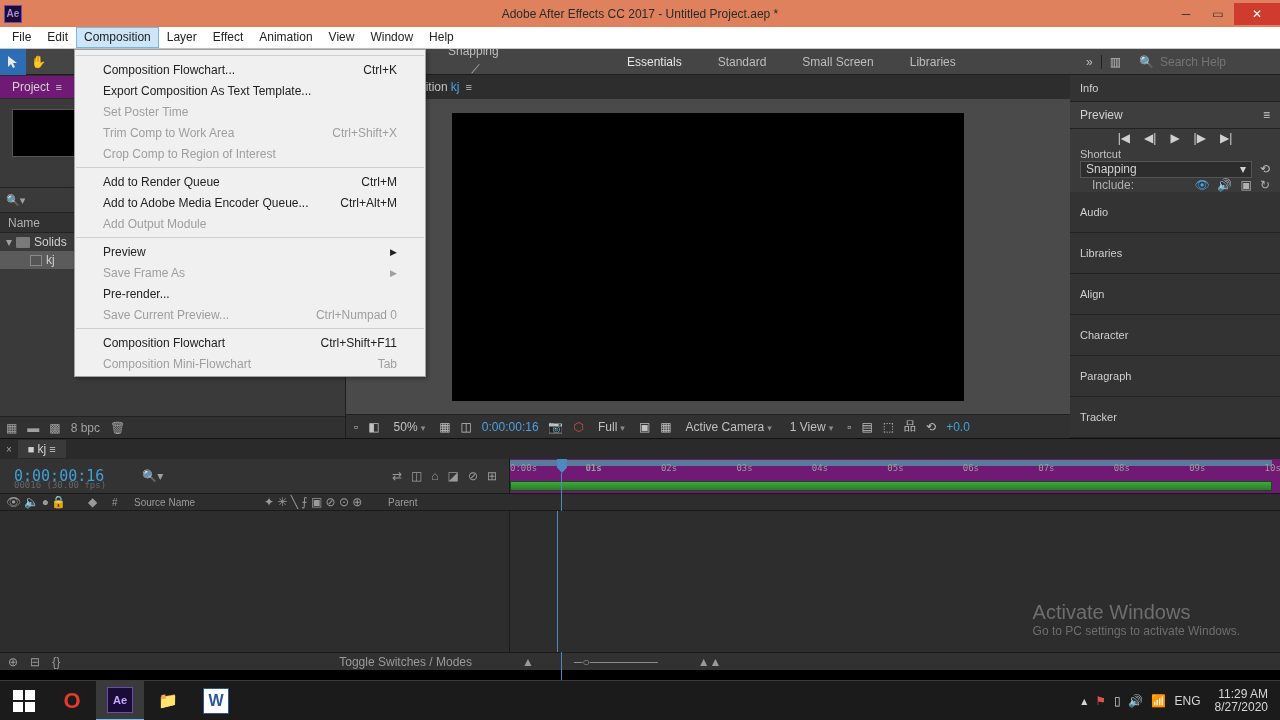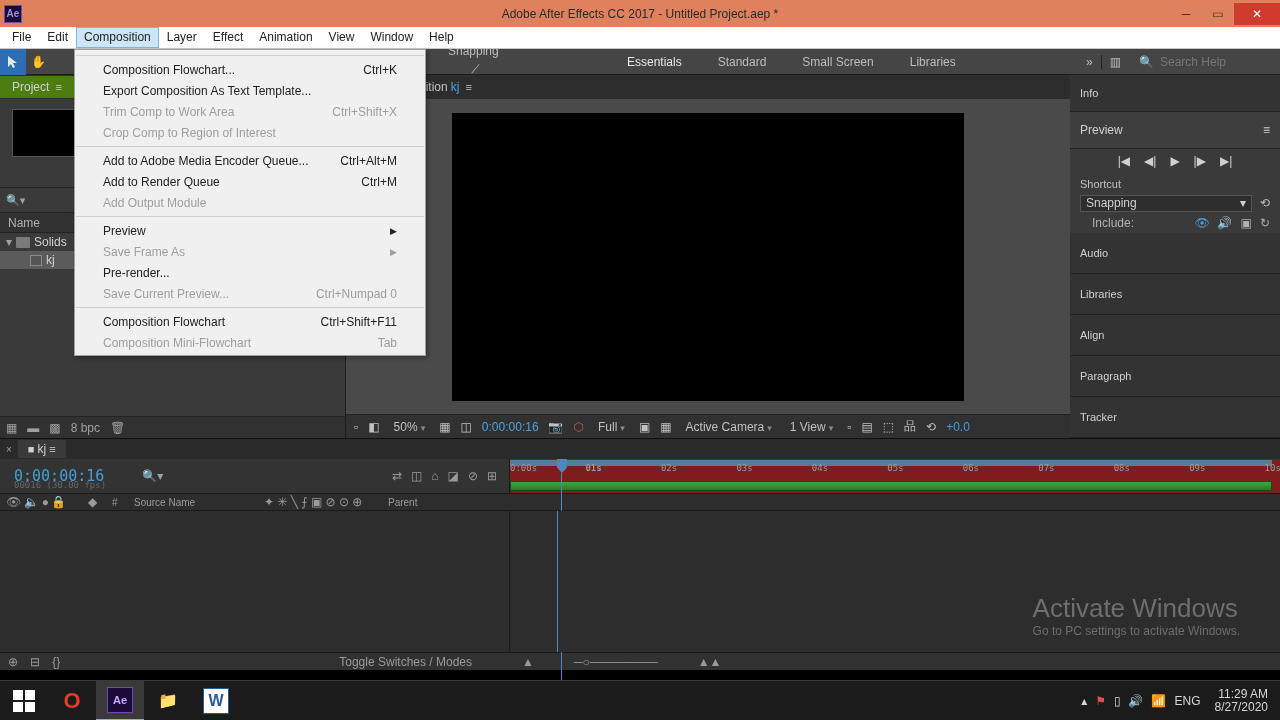--- a/index.html
+++ b/index.html
@@ -35,21 +35,21 @@
 .toolbar .wspace.active { color:#e6e6e6; }
 .toolbar .search { margin-left:auto; display:flex; align-items:center; padding:0 10px; }
 .toolbar .search input { background:transparent; border:none; color:#bdbdbd; width:110px; outline:none; }
 .toolbar .snapping { display:flex; align-items:center; gap:4px; padding:0 6px;flex-direction:column; }
 .toolbar .chk { width:11px; height:11px; border:1px solid #8a8a8a; }
 
 
 .body { display:flex; height:363px; background:#2d2d2d; }
 .projectpanel { width:346px; background:#3a3a3a; display:flex; flex-direction:column; border-right:1px solid #1e1e1e; }
 .ptabs { height:24px; background:#2d2d2d; display:flex; align-items:center; }
-.ptab { background:#4d7c0f; padding:4px 12px; color:#d0d0d0; font-size:11px; border-right:1px solid #222; }
+.ptab { background:#701a75; padding:4px 12px; color:#d0d0d0; font-size:11px; border-right:1px solid #222; }
 .pthumb { height:88px; display:flex; padding:10px 12px; }
 .pthumb .thumb { width:64px; height:48px; background:#000; border:1px solid #555; }
 .psearch { height:26px; display:flex; align-items:center; padding:0 6px; border-top:1px solid #222; border-bottom:1px solid #222; }
 .psearch .sicon { color:#a0a0a0; font-size:11px; }
 .phrow { height:20px; background:#313131; display:flex; align-items:center; padding:0 8px; color:#b0b0b0; font-size:11px; border-bottom:1px solid #222; }
 .ptree { flex:1; overflow:hidden; }
 .ptree .trow { height:18px; display:flex; align-items:center; padding-left:6px; color:#d0d0d0; font-size:11px; }
 .ptree .trow .twisty { width:10px; color:#a0a0a0; }
 .ptree .folder { width:14px; height:11px; background:#7a7a7a; margin-right:4px; border-radius:1px; }
 .ptree .compicon { width:12px; height:11px; background:#555; border:1px solid #8a8a8a; margin-right:4px; }
@@ -84,42 +84,42 @@
 .tl-tabs { height:20px; background:#2a2a2a; display:flex; align-items:center; padding:0 6px; gap:6px; }
 .tl-tab { background:#3a3a3a; color:#d0d0d0; font-size:11px; padding:2px 10px; }
 .tl-close { color:#a0a0a0; font-size:10px; }
 .tl-head { height:34px; display:flex; }
 .tl-left { width:510px; background:#333; display:flex; align-items:center; border-right:1px solid #1a1a1a; }
 .tl-time { color:#3fa0d8; font-size:15px; padding:0 14px; font-family:Consolas,monospace; }
 .tl-subtime { color:#666; font-size:9px; position:absolute; margin-top:18px; margin-left:14px; font-family:Consolas,monospace; }
 .tl-search { margin-left:24px; color:#a0a0a0; }
 .tl-toggles { margin-left:auto; display:flex; gap:9px; padding:0 12px; color:#9a9a9a; }
 .tl-right { flex:1; background:#333; position:relative; }
-.tl-ruler { height:100%; position:relative; background:#7f1d1d; }
+.tl-ruler { height:100%; position:relative; background:#701a75; }
 .tl-tick { position:absolute; top:4px; font-size:9px; color:#9a9a9a; font-family:Consolas,monospace; }
 .tl-cti { position:absolute; top:0; width:10px; height:100%; }
 .tl-cti .head { width:10px; height:14px; background:#4d88bf; clip-path:polygon(0 0,100% 0,100% 60%,50% 100%,0 60%); }
 .tl-cti .line { width:1px; height:400px; background:#4d88bf; margin-left:4px; }
 .tl-workarea { position:absolute; top:1px; height:6px; background:#5a7a9a; left:0; right:8px; }
 .tl-green { position:absolute; top:22px; height:10px; left:0; right:8px; background:linear-gradient(#3eaa3e,#2a7a2a); border:1px solid #1a4a1a; }
 
 .tl-cols { height:18px; display:flex; background:#2d2d2d; border-top:1px solid #1a1a1a; border-bottom:1px solid #1a1a1a; }
 .tl-cols .c { font-size:10px; color:#9a9a9a; display:flex; align-items:center; padding:0 4px; }
 .tl-body { flex:1; display:flex; }
 .tl-body .lbody { width:510px; background:#2d2d2d; border-right:1px solid #1a1a1a; }
 .tl-body .rbody { flex:1; background:#2d2d2d; position:relative; }
 .tl-body .ctilong { position:absolute; top:0; bottom:0; width:1px; background:#4d88bf; }
 .tl-foot { height:18px; background:#313131; display:flex; align-items:center; border-top:1px solid #1a1a1a; }
 .tl-foot .lfoot { width:510px; display:flex; align-items:center; padding:0 8px; gap:12px; color:#9a9a9a; font-size:10px; }
 .tl-foot .toggles-label { margin-left:auto; padding-right:30px; }
 .tl-foot .rfoot { flex:1; display:flex; align-items:center; justify-content:flex-start; gap:40px; padding:0 12px; color:#9a9a9a; }
 
 
 .watermark { position:absolute; right:40px; bottom:82px; text-align:left; color:#707070; pointer-events:none; }
-.watermark .big { font-size:26px; color:#6e6e6e;margin-top:28px; }
+.watermark .big { font-size:20px; color:#6e6e6e;margin-top:28px; }
 .watermark .small { font-size:12px; color:#6e6e6e; }
 
 
 .taskbar { position:absolute; left:0; right:0; bottom:0; height:40px; background:#1b1b1b; border-top:1px solid #3a3a3a; display:flex; align-items:center; }
 .taskbar .tb { width:48px; height:40px; display:flex; align-items:center; justify-content:center; }
 .taskbar .tb.active { background:#3a3a3a; border-bottom:2px solid #76b9ed; }
 .taskbar .tb .ico { width:28px; height:28px; display:flex; align-items:center; justify-content:center; font-size:16px; }
 .taskbar .tray { margin-left:auto; display:flex; align-items:center; gap:8px; padding:0 6px; color:#d6d6d6; font-size:11px; }
 .taskbar .tray .clock { text-align:right; line-height:13px; padding:0 6px; }
 .taskbar .winlogo { display:grid; grid-template-columns:10px 10px; grid-template-rows:10px 10px; gap:2px; }
@@ -154,34 +154,37 @@
 <div class="dropdown" id="dropdown">
     <div class="sep"></div>
     <div class="drow">
       <span>Composition Flowchart...</span>
       <span class="shortcut">Ctrl+K</span>
     </div>
     <div class="drow">
       <span>Export Composition As Text Template...</span>
     </div>
     <div class="drow disabled">
+      <span>Set Poster Time</span>
+    </div>
+    <div class="drow disabled">
       <span>Trim Comp to Work Area</span>
       <span class="shortcut">Ctrl+Shift+X</span>
     </div>
     <div class="drow disabled">
       <span>Crop Comp to Region of Interest</span>
     </div>
     <div class="sep"></div>
     <div class="drow">
+      <span>Add to Render Queue</span>
+      <span class="shortcut">Ctrl+M</span>
+    </div>
+    <div class="drow">
       <span>Add to Adobe Media Encoder Queue...</span>
       <span class="shortcut">Ctrl+Alt+M</span>
-    </div>
-    <div class="drow">
-      <span>Add to Render Queue</span>
-      <span class="shortcut">Ctrl+M</span>
     </div>
     <div class="drow disabled">
       <span>Add Output Module</span>
     </div>
     <div class="sep"></div>
     <div class="drow">
       <span>Preview</span>
       <span class="submenu-arrow">▶</span>
     </div>
     <div class="drow disabled">
@@ -332,20 +335,21 @@
         <span style="color:#4da0e0">👁</span>
         <span style="color:#4da0e0">🔊</span>
         <span>▣</span>
         <span>↻</span>
       </span>
     </div>
     <div id="rpanels">
         <div class="rhead">Audio</div>
         <div class="rhead">Libraries</div>
         <div class="rhead">Align</div>
+        <div class="rhead">Character</div>
         <div class="rhead">Paragraph</div>
         <div class="rhead">Tracker</div>
       </div>
   </div>
 </div>
 
 <div class="timeline">
   <div class="tl-tabs">
     <span class="tl-close">×</span>
     <div class="tl-tab">■ <span>kj</span> ≡</div>

